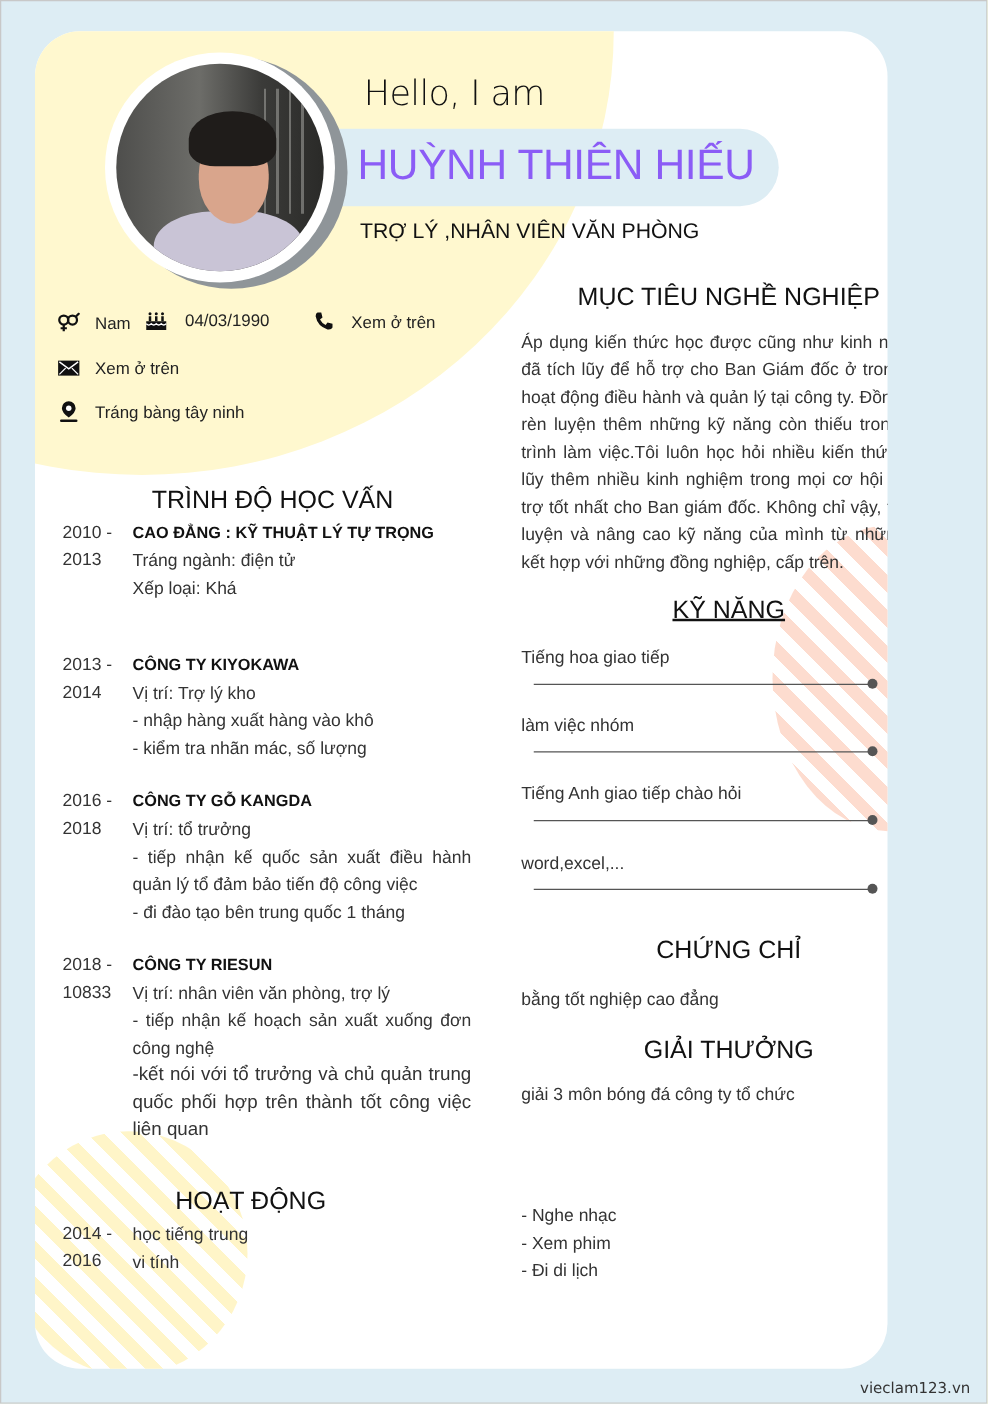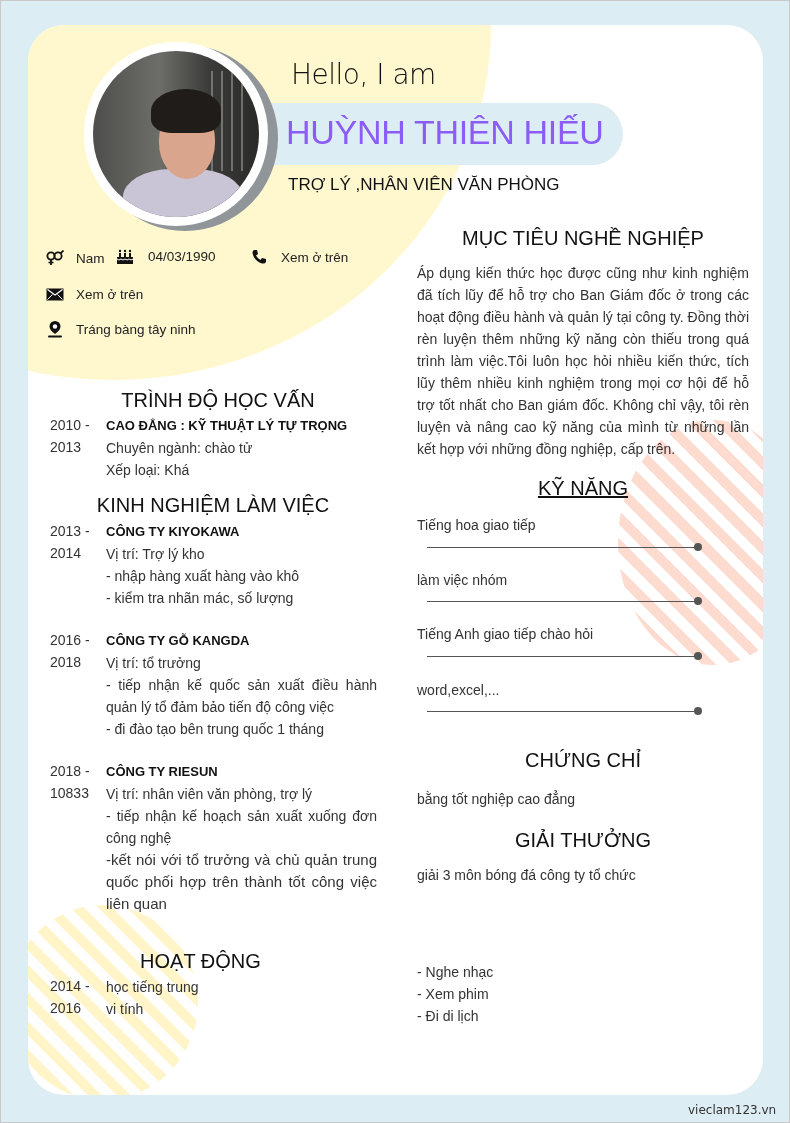--- a/index.html
+++ b/index.html
@@ -8,21 +8,21 @@
     background: #ddedf4;
     font-family: "Liberation Sans", "DejaVu Sans", sans-serif;
     color: #222;
     position: relative;
   }
   .page-border {
     position: absolute; left: 0; top: 0; width: 790px; height: 1123px;
     border: 1px solid #c8c8c8; pointer-events: none; z-index: 50;
   }
   .card {
-    position: absolute; left: 28px; top: 25px; width: 735px; height: 1070px;
+    position: absolute; left: 28px; top: 25px; width: 682px; height: 1070px;
     background: #ffffff; border-radius: 36px; overflow: hidden; padding-left: 39px;
   }
   .yellow-blob {
     position: absolute; left: -292px; top: -355px; width: 755px; height: 710px;
     border-radius: 50%; background: #fff8cf;
   }
   .stripe-circle-right {
     position: absolute; left: 590px; top: 395px; width: 190px; height: 245px;
     border-radius: 50%;
     background: repeating-linear-gradient(45deg, #fddccf 0 10px, transparent 10px 20px);
@@ -153,24 +153,23 @@
           <rect x="1" y="15.5" width="14" height="2" rx="1" fill="#111"></rect>
         </svg>
     </span>
     <span>Tráng bàng tây ninh</span>
   </div>
 
   <div class="sec-title" style="left:20px; top:364px; width:340px;">TRÌNH ĐỘ HỌC VẤN</div>
   <div class="yr" style="left:22px; top:392px;">2010 -</div>
   <div class="yr" style="left:22px; top:414px;">2013</div>
   <div class="row bold" style="left:78px; top:390px;">CAO ĐẲNG : KỸ THUẬT LÝ TỰ TRỌNG</div>
-  <div class="row" style="left:78px; top:412px;">Chuyên ngành: chào tử</div>
+  <div class="row" style="left:78px; top:412px;">Tráng ngành: điện tử</div>
   <div class="row" style="left:78px; top:434px;">Xếp loại: Khá</div>
 
-  <div class="sec-title" style="left:0px; top:469px; width:370px;">KINH NGHIỆM LÀM VIỆC</div>
 
   <div class="yr" style="left:22px; top:498px;">2013 -</div>
   <div class="yr" style="left:22px; top:520px;">2014</div>
   <div class="row bold" style="left:78px; top:496px;">CÔNG TY KIYOKAWA</div>
   <div class="row" style="left:78px; top:518px;">Vị trí: Trợ lý kho</div>
   <div class="row" style="left:78px; top:540px;">- nhập hàng xuất hàng vào khô</div>
   <div class="row" style="left:78px; top:562px;">- kiểm tra nhãn mác, số lượng</div>
 
   <div class="yr" style="left:22px; top:607px;">2016 -</div>
   <div class="yr" style="left:22px; top:629px;">2018</div>

